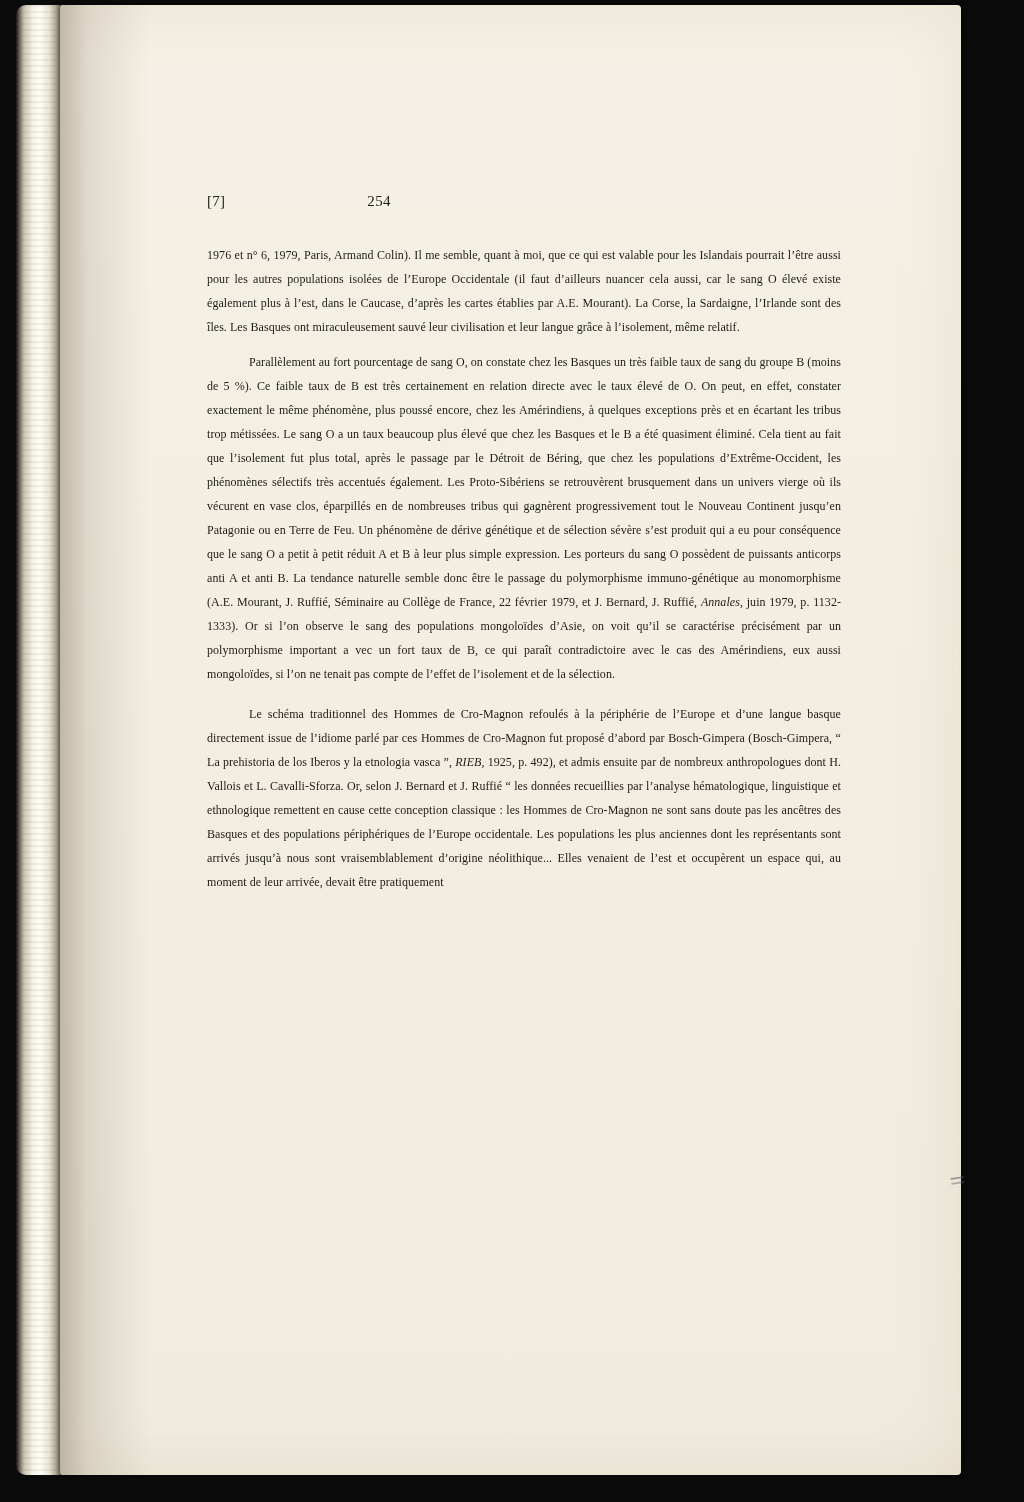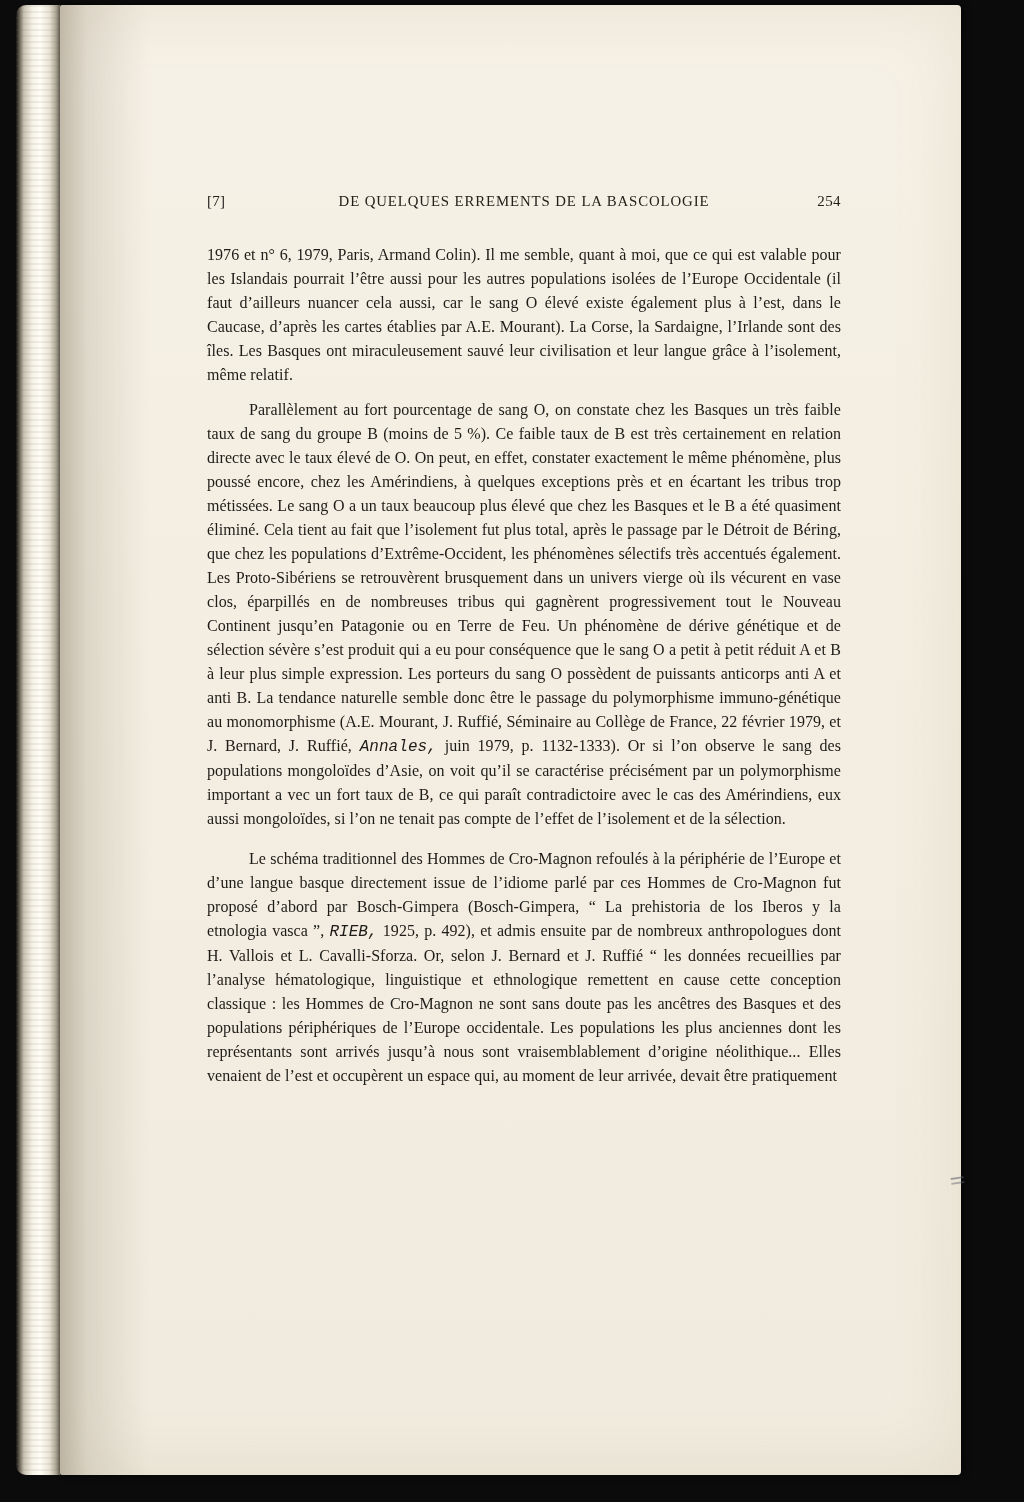--- a/index.html
+++ b/index.html
@@ -46,29 +46,29 @@
     font-size: 15px;
     margin-bottom: 33px;
     color: #23211c;
   }
   .header .sec { width: 92px; letter-spacing: 0.3px; }
   .header .title { flex: 1; text-align: center; letter-spacing: 0.9px; font-size: 14.8px; white-space: nowrap; }
   .header .pagenum { width: 92px; text-align: right; letter-spacing: 0.4px; }
 
   .body p {
     margin: 0;
-    font-size: 16px;
+    font-size: 12px;
     line-height: 24px;
     text-align: justify;
     letter-spacing: 0.05px;
   }
   .para-gap { margin-top: 11px !important; }
   .para-gap-lg { margin-top: 16px !important; }
   .indent { text-indent: 42px; }
-  .it { font-style: italic; font-family: Liberation Mono, monospace; }
+  .it { font-style: italic; }
 
   
   .margin-mark {
     position: absolute; left: 951px; top: 1177px;
     width: 13px; height: 7px;
     border-top: 2px solid rgba(95,95,110,0.55);
     border-bottom: 2px solid rgba(95,95,110,0.45);
     transform: rotate(-8deg);
   }
 </style>
@@ -77,21 +77,20 @@
 
 <div class="scan-root">
 
   <div class="page-edge-stack"></div>
 
   <div class="page">
     <div class="content">
 
       <div class="header">
         <span class="sec">[7]</span>
-        <span class="title">DE QUELQUES ERREMENTS DE LA BASCOLOGIE</span>
         <span class="pagenum">254</span>
       </div>
 
       <div class="body">
         <p><span>1976 et n° 6, 1979, Paris, Armand Colin). Il me semble, quant à moi, que ce qui est valable pour les Islandais pourrait l’être aussi pour les autres populations isolées de l’Europe Occidentale (il faut d’ailleurs nuancer cela aussi, car le sang O élevé existe également plus à l’est, dans le Caucase, d’après les cartes établies par A.E. Mourant). La Corse, la Sardaigne, l’Irlande sont des îles. Les Basques ont miraculeusement sauvé leur civilisation et leur langue grâce à l’isolement, même relatif.</span></p>
 
         <p class="para-gap indent"><span>Parallèlement au fort pourcentage de sang O, on constate chez les Basques un très faible taux de sang du groupe B (moins de 5 %). Ce faible taux de B est très certainement en relation directe avec le taux élevé de O. On peut, en effet, constater exactement le même phénomène, plus poussé encore, chez les Amérindiens, à quelques exceptions près et en écartant les tribus trop métissées. Le sang O a un taux beaucoup plus élevé que chez les Basques et le B a été quasiment éliminé. Cela tient au fait que l’isolement fut plus total, après le passage par le Détroit de Béring, que chez les populations d’Extrême-Occident, les phénomènes sélectifs très accentués également. Les Proto-Sibériens se retrouvèrent brusquement dans un univers vierge où ils vécurent en vase clos, éparpillés en de nombreuses tribus qui gagnèrent progressivement tout le Nouveau Continent jusqu’en Patagonie ou en Terre de Feu. Un phénomène de dérive génétique et de sélection sévère s’est produit qui a eu pour conséquence que le sang O a petit à petit réduit A et B à leur plus simple expression. Les porteurs du sang O possèdent de puissants anticorps anti A et anti B. La tendance naturelle semble donc être le passage du polymorphisme immuno-génétique au monomorphisme (A.E. Mourant, J. Ruffié, Séminaire au Collège de France, 22 février 1979, et J. Bernard, J. Ruffié, </span><span class="it">Annales,</span><span> juin 1979, p. 1132-1333). Or si l’on observe le sang des populations mongoloïdes d’Asie, on voit qu’il se caractérise précisément par un polymorphisme important a vec un fort taux de B, ce qui paraît contradictoire avec le cas des Amérindiens, eux aussi mongoloïdes, si l’on ne tenait pas compte de l’effet de l’isolement et de la sélection.</span></p>
 
         <p class="para-gap-lg indent"><span>Le schéma traditionnel des Hommes de Cro-Magnon refoulés à la périphérie de l’Europe et d’une langue basque directement issue de l’idiome parlé par ces Hommes de Cro-Magnon fut proposé d’abord par Bosch-Gimpera (Bosch-Gimpera, “ La prehistoria de los Iberos y la etnologia vasca ”, </span><span class="it">RIEB,</span><span> 1925, p. 492), et admis ensuite par de nombreux anthropologues dont H. Vallois et L. Cavalli-Sforza. Or, selon J. Bernard et J. Ruffié “ les données recueillies par l’analyse hématologique, linguistique et ethnologique remettent en cause cette conception classique : les Hommes de Cro-Magnon ne sont sans doute pas les ancêtres des Basques et des populations périphériques de l’Europe occidentale. Les populations les plus anciennes dont les représentants sont arrivés jusqu’à nous sont vraisemblablement d’origine néolithique... Elles venaient de l’est et occupèrent un espace qui, au moment de leur arrivée, devait être pratiquement</span></p>
       </div>

